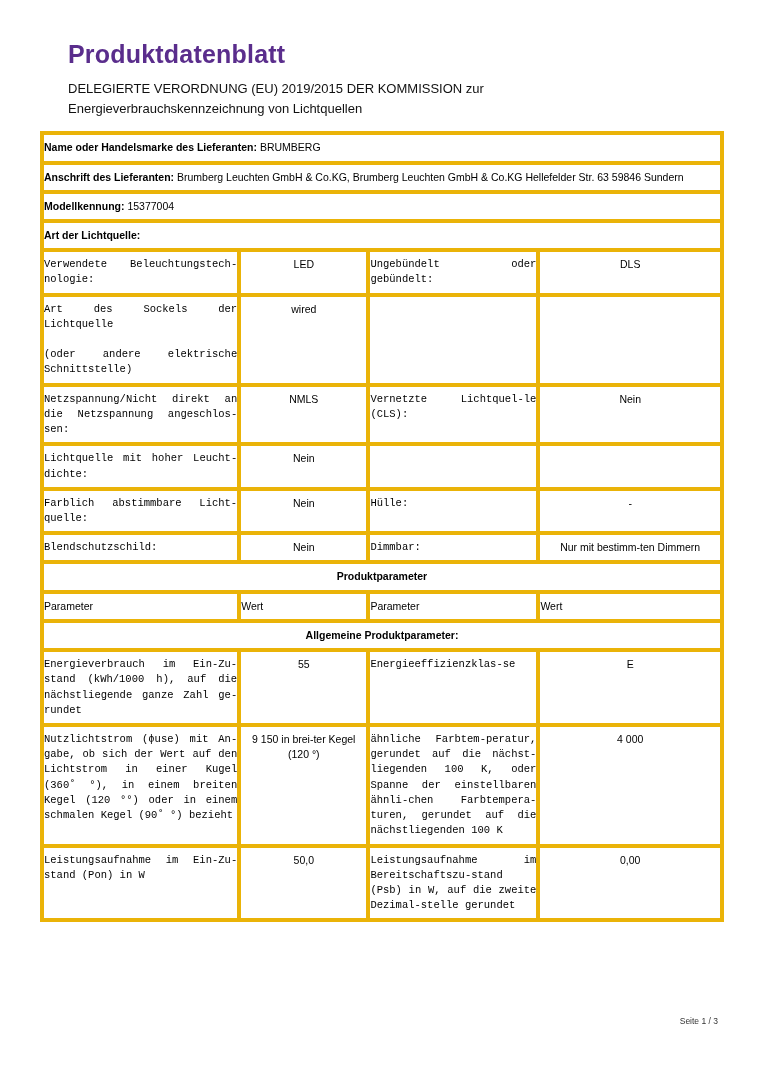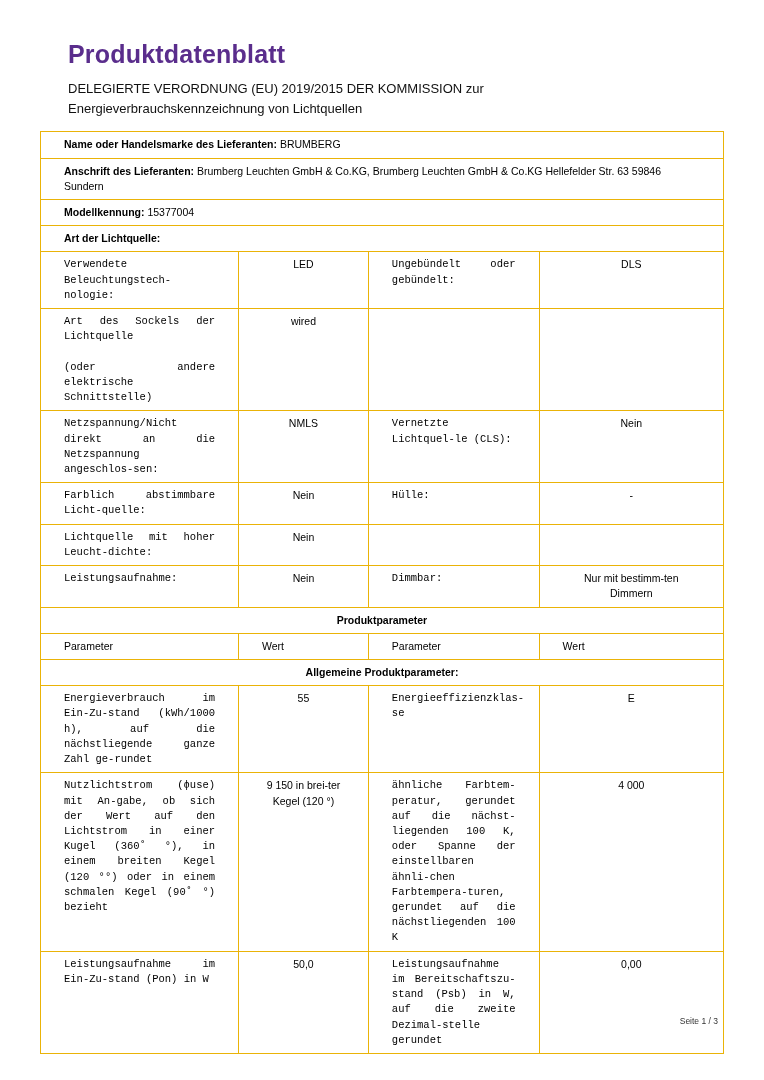--- a/index.html
+++ b/index.html
@@ -34,22 +34,22 @@
     color: #111;
     max-width: 520px;
   }
   table.sheet {
     border-collapse: collapse;
     width: 100%;
     table-layout: fixed;
     font-size: 10.5px;
   }
   table.sheet td {
-    border: 1px solid #eab308;
-    padding: 5px 23px;
+    border: 4px solid #eab308;
+    padding: 5px 0;
     vertical-align: top;
     line-height: 1.45;
   }
   td.lbl {
     font-weight: bold;
   }
   td.center {
     text-align: center;
   }
   td.just {
@@ -135,35 +135,35 @@
       </tr>
 
       <tr>
         <td class="just">Netzspannung/Nicht direkt an die Netzspannung angeschlos-sen:</td>
         <td class="center">NMLS</td>
         <td class="just">Vernetzte Lichtquel-le (CLS):</td>
         <td class="center">Nein</td>
       </tr>
 
       <tr>
+        <td class="just">Lichtquelle mit hoher Leucht-dichte:</td>
+        <td class="center">Nein</td>
+        <td class="just"></td>
+        <td class="center"></td>
+      </tr>
+
+      <tr>
         <td class="just">Farblich abstimmbare Licht-quelle:</td>
         <td class="center">Nein</td>
         <td class="just">Hülle:</td>
         <td class="center">-</td>
       </tr>
 
       <tr>
-        <td class="just">Lichtquelle mit hoher Leucht-dichte:</td>
-        <td class="center">Nein</td>
-        <td class="just"></td>
-        <td class="center"></td>
-      </tr>
-
-      <tr>
-        <td class="just">Leistungsaufnahme:</td>
+        <td class="just">Blendschutzschild:</td>
         <td class="center">Nein</td>
         <td class="just">Dimmbar:</td>
         <td class="center" style="text-align:center;">Nur mit bestimm-ten Dimmern</td>
       </tr>
 
       <tr>
         <td colspan="4" class="section-head">Produktparameter</td>
       </tr>
 
       <tr>

